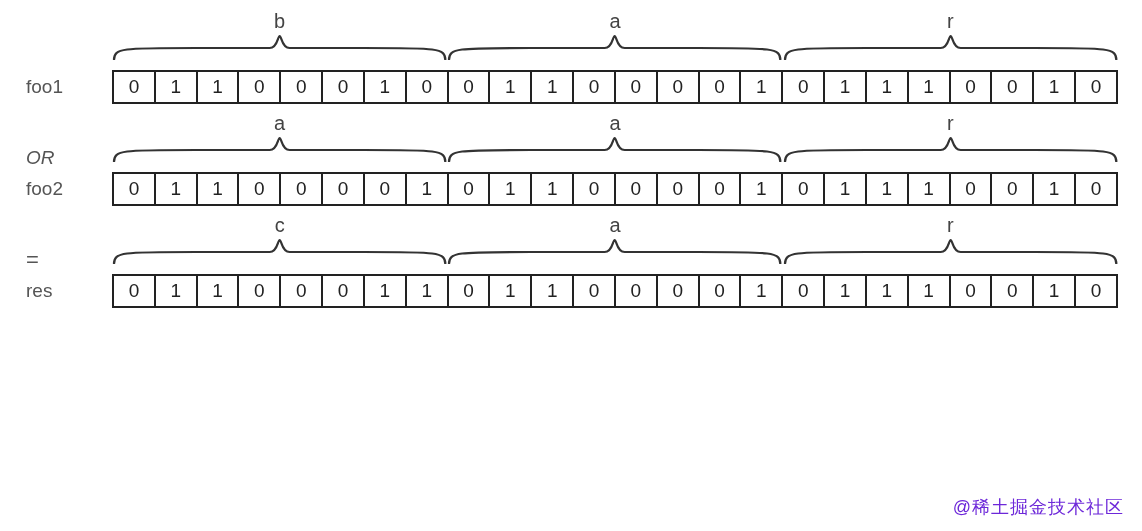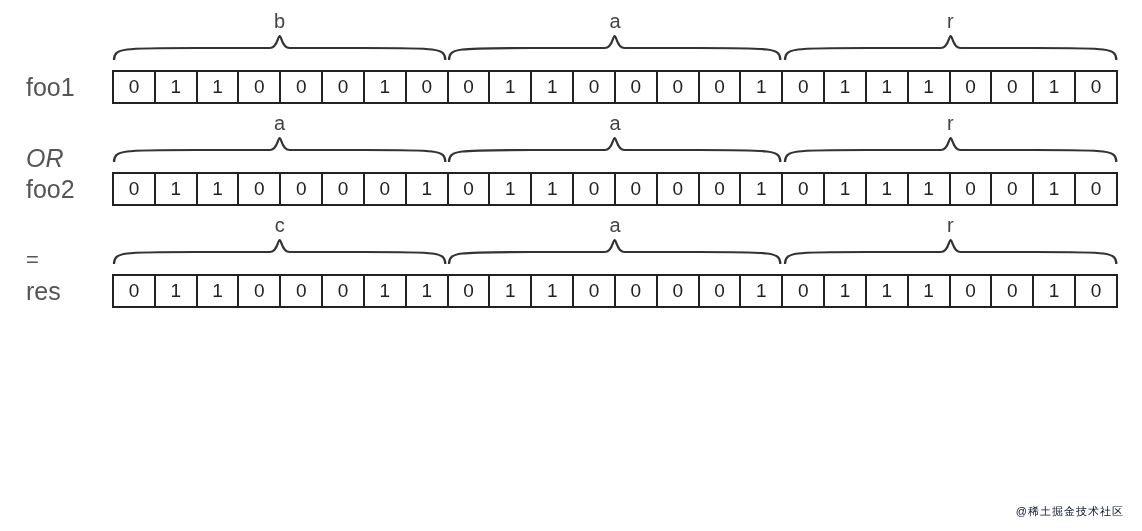--- a/index.html
+++ b/index.html
@@ -12,21 +12,21 @@
     padding: 10px 0;
     color: #333;
   }
   .row-wrap {
     display: flex;
     align-items: center;
     margin-left: 20px;
   }
   .label-col {
     width: 90px;
-    font-size: 25px;
+    font-size: 19px;
     color: #555;
     text-align: left;
     padding-left: 6px;
   }
   .content-col {
     flex: 1;
     position: relative;
   }
   .letter-row {
     display: flex;
@@ -64,22 +64,22 @@
     height: 34px;
     line-height: 30px;
     font-weight: 500;
   }
   .bit + .bit { border-left: none; }
   .gap { height: 8px; }
   .watermark {
     position: absolute;
     bottom: 12px;
     right: 18px;
-    font-size: 11px;
-    color: #0f172a;
+    font-size: 18px;
+    color: #6d28d9;
     letter-spacing: 1px;
     pointer-events: none;
   }
 </style>
 </head>
 <body>
 
 <div class="row-wrap">
   <div class="label-col"></div>
   <div class="content-col">

